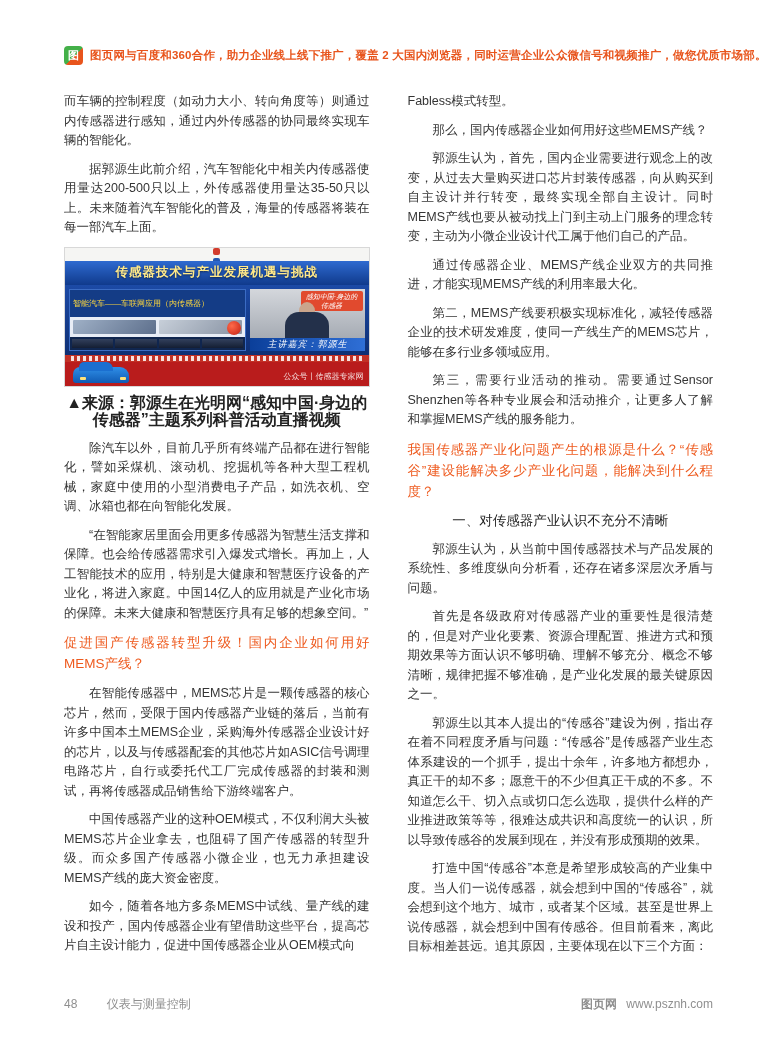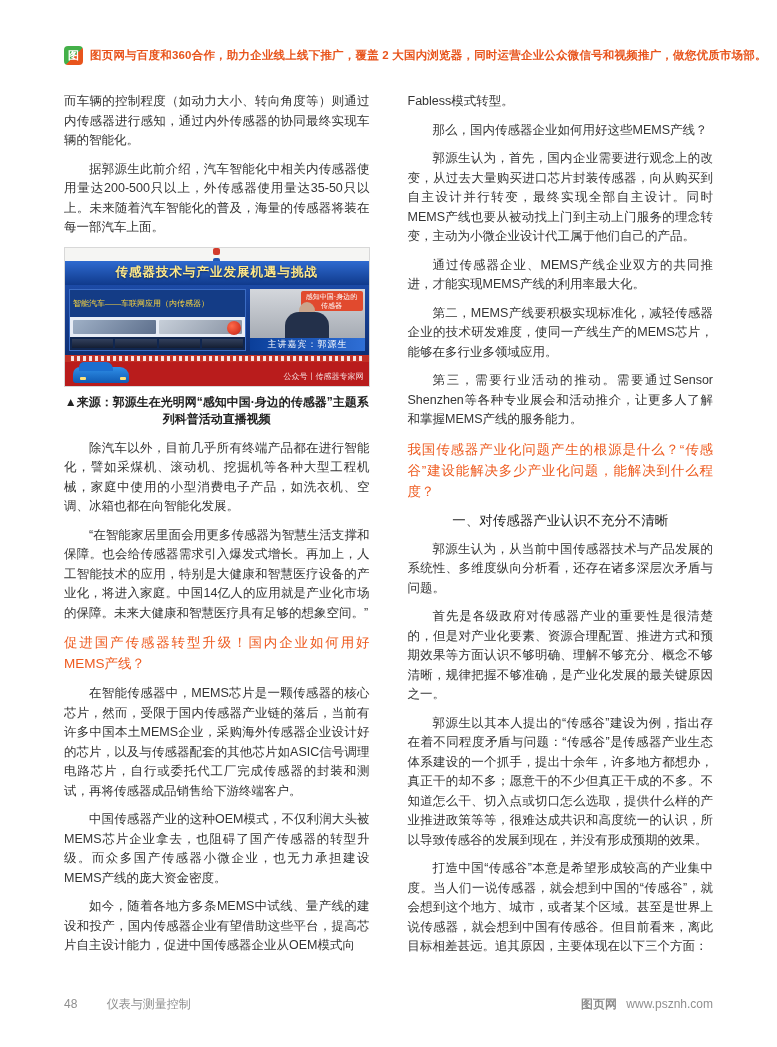--- a/index.html
+++ b/index.html
@@ -18,42 +18,42 @@
   .logo-char { color: #fff; font-size: 11px; font-weight: bold; }
   .banner { color: #e8541c; font-size: 11.5px; font-weight: 600; white-space: nowrap; letter-spacing: .2px; }
 
   
   .columns { position: absolute; top: 92px; left: 64px; width: 649px; height: 872px; display: flex; gap: 38px; overflow: hidden; }
   .col { width: 311px; }
   .p { font-size: 12.5px; line-height: 19.5px; text-align: justify; margin-bottom: 9px; color: #343434; }
   .ind { text-indent: 2em; }
   .heading { color: #ee5a1e; font-size: 13.5px; line-height: 21px; font-weight: normal; text-align: justify; margin: 4px 0 10px; }
   .subheading { font-size: 13.5px; color: #1d1d1d; text-align: center; font-weight: normal; margin: 2px 0 10px; }
-  .caption { font-size: 12px; line-height: 17.5px; font-weight: bold; color: #222; text-align: center; margin: 7px 0 10px; }
+  .caption { font-size: 16px; line-height: 17.5px; font-weight: bold; color: #222; text-align: center; margin: 7px 0 10px; }
 
   
   .fig { width: 100%; height: 140px; display: flex; flex-direction: column; border: 1px solid #d8d8d8; margin-top: 3px; }
   .fig-topstrip { height: 13px; background: #f5f5f3; display: flex; align-items: center; gap: 3px; padding: 0 4px; overflow: hidden; flex-direction: column; }
   .dot { width: 7px; height: 7px; border-radius: 2px; flex: none; }
   .dot.red { background: #d23c2d; } .dot.blue { background: #2457b0; } .dot.green { background: #3fae49; }
   .fig-topstrip-text { font-size: 8px; color: #555; white-space: nowrap; transform: scale(.9); transform-origin: left center; }
   .fig-titlebar { height: 24px; background: linear-gradient(180deg, #2e6ad0, #103a8c); display: flex; align-items: center; justify-content: center; }
   .fig-titlebar span { color: #ffe98a; font-weight: bold; font-size: 12.5px; letter-spacing: 1px; text-shadow: 0 1px 2px rgba(0,0,0,.5); white-space: nowrap; }
   .fig-main { flex: 1; display: flex; background: linear-gradient(180deg, #1c4aa6, #0e2f74); padding: 4px; gap: 4px; }
   .fig-slide { width: 60%; background: #0d2f6e; border: 1px solid #3b6cc4; display: flex; flex-direction: column; }
   .fig-slide-title { font-size: 8px; color: #ffd83d; background: #143c86; padding: 8px 3px; white-space: nowrap; overflow: hidden; }
   .fig-slide-body { flex: 1; display: flex; gap: 3px; padding: 3px; background: #e8edf6; position: relative; }
   .ph { flex: 1; border-radius: 1px; }
   .ph1 { background: linear-gradient(135deg, #9fb0c6, #5d6f8c); }
   .ph2 { background: linear-gradient(135deg, #c7cfd9, #8792a3); }
   .seal { position: absolute; right: 4px; top: 4px; width: 14px; height: 14px; border-radius: 50%;
           background: radial-gradient(circle at 35% 35%, #ff6a4a, #c21f12); }
   .fig-slide-strip { height: 13px; display: flex; gap: 2px; padding: 2px; background: #10264f; }
   .fig-slide-strip i { flex: 1; background: linear-gradient(180deg, #32405c, #141e33); }
-  .fig-speaker { flex: 1; position: relative; background: linear-gradient(180deg, #d4d7dc, #9aa0a9); overflow: hidden; }
+  .fig-speaker { flex: 1; position: relative; background: linear-gradient(180deg, #d4d7dc, #9aa0a9); overflow: hidden; font-style: italic; }
   .badge { position: absolute; top: 2px; right: 2px; background: #e14a2e; color: #fff; font-size: 7px; line-height: 9px;
            padding: 1px 3px; border-radius: 2px; max-width: 62px; text-align: center; }
   .person-head { position: absolute; left: 50%; top: 22%; transform: translateX(-50%); width: 16px; height: 18px;
                  border-radius: 50% 50% 45% 45%; background: #caa58c; }
   .person-body { position: absolute; left: 50%; bottom: 13px; transform: translateX(-50%); width: 44px; height: 26px;
                  border-radius: 14px 14px 0 0; background: #23304a; }
   .fig-speaker-label { position: absolute; left: 0; right: 0; bottom: 0; height: 13px;
                        background: linear-gradient(90deg, #0b3f9a, #2f6fd6);
                        color: #fff; font-size: 9px; line-height: 13px; text-align: center; letter-spacing: 1px; white-space: nowrap; }
   .fig-bottom { height: 31px; background: #b91c1c; position: relative; }

